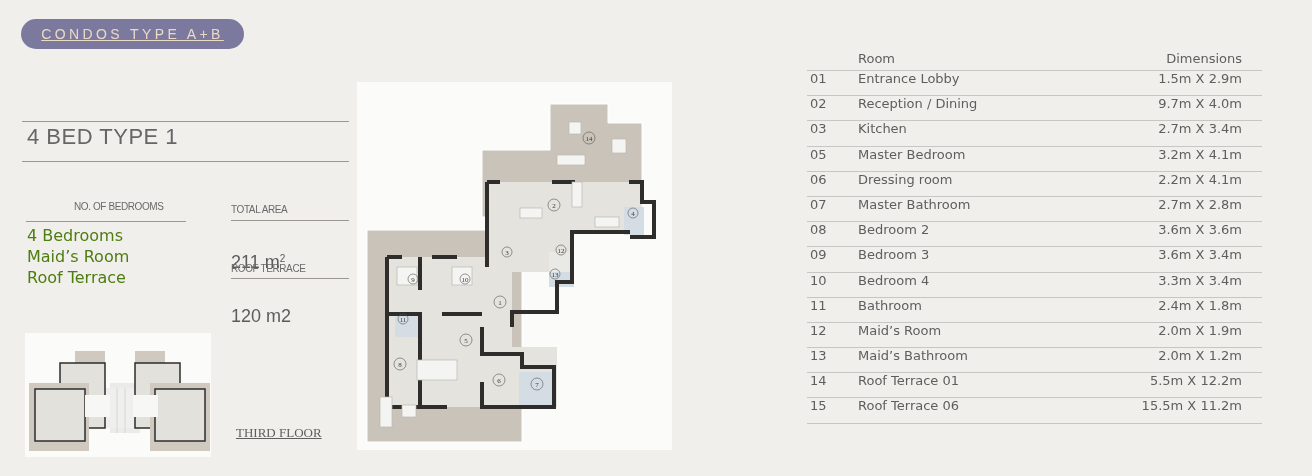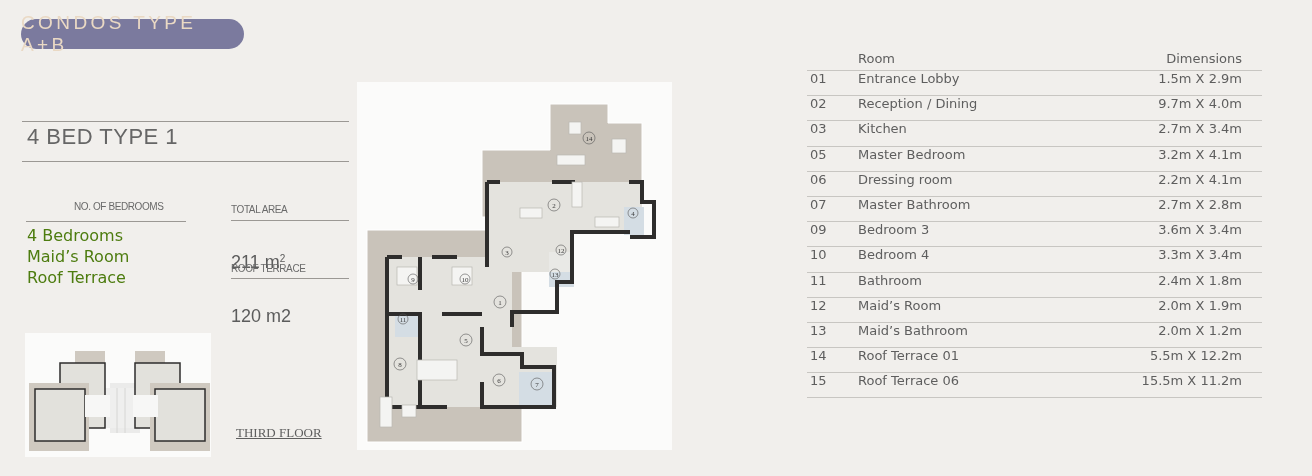--- a/index.html
+++ b/index.html
@@ -6,22 +6,22 @@
   body {
     width: 1312px; height: 476px; overflow: hidden;
     background: #f1efec;
     font-family: "Liberation Sans", sans-serif;
     color: #5e5e5e;
     position: relative;
   }
   .pill {
     position: absolute; left: 21px; top: 19px; width: 223px; height: 30px;
     background: #7b7a9e; border-radius: 15px;
-    color: #ead9c4; font-size: 19px; letter-spacing: 3.4px;
-    display: flex; align-items: center; justify-content: center;
+    color: #ead9c4; font-size: 14px; letter-spacing: 3.4px;
+    display: flex; align-items: center; justify-content: center; text-decoration: underline;
   }
   .hr { position: absolute; height: 1px; background: #9b9894; }
   .unit-title {
     position: absolute; left: 27px; top: 124px;
     font-size: 22px; color: #666; letter-spacing: 0.5px;
   }
   .label-sm {
     position: absolute; font-size: 10px; color: #6a6a6a; letter-spacing: -0.4px;
   }
   .beds {
@@ -208,20 +208,25 @@
       <div class="c-no">06</div>
       <div class="c-room">Dressing room</div>
       <div class="c-dim">2.2m X 4.1m</div>
     </div>
   <div class="row">
       <div class="c-no">07</div>
       <div class="c-room">Master Bathroom</div>
       <div class="c-dim">2.7m X 2.8m</div>
     </div>
   <div class="row">
+      <div class="c-no">08</div>
+      <div class="c-room">Bedroom 2</div>
+      <div class="c-dim">3.6m X 3.6m</div>
+    </div>
+  <div class="row">
       <div class="c-no">09</div>
       <div class="c-room">Bedroom 3</div>
       <div class="c-dim">3.6m X 3.4m</div>
     </div>
   <div class="row">
       <div class="c-no">10</div>
       <div class="c-room">Bedroom 4</div>
       <div class="c-dim">3.3m X 3.4m</div>
     </div>
   <div class="row">

